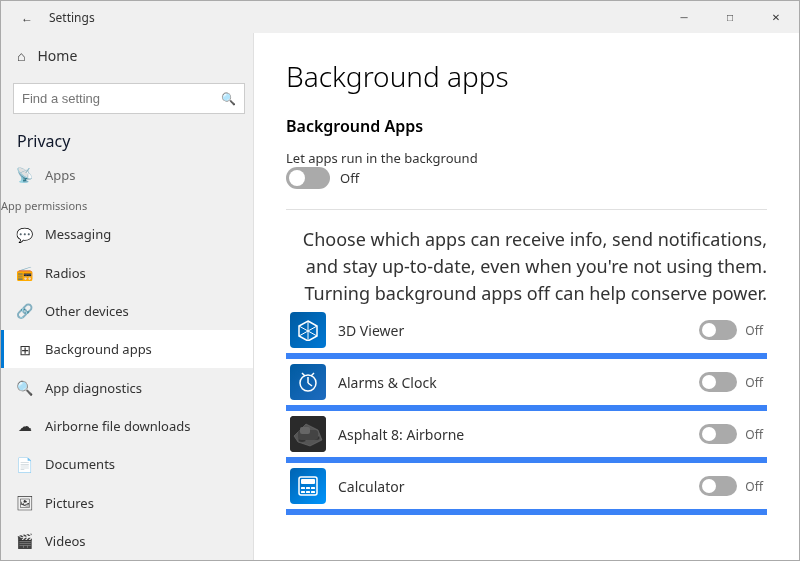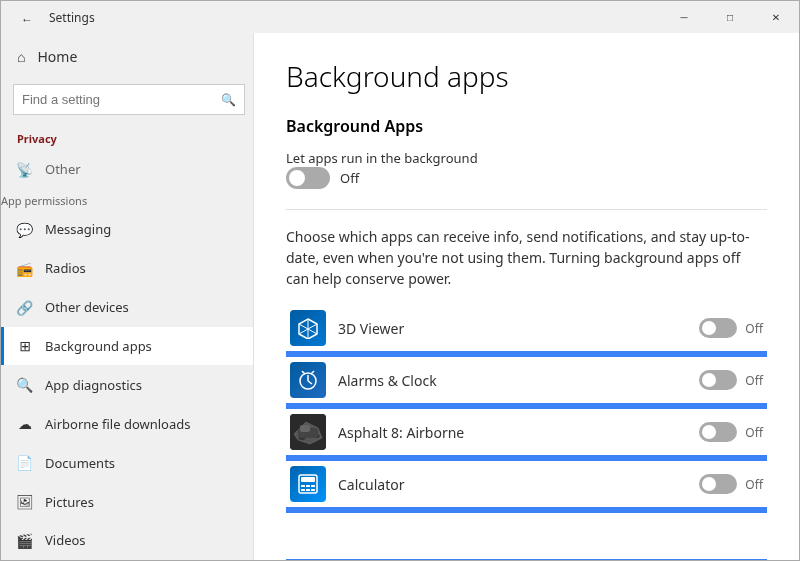--- a/index.html
+++ b/index.html
@@ -110,23 +110,23 @@
     .sidebar-search input {
       border: none;
       outline: none;
       background: transparent;
       font-size: 13px;
       flex: 1;
       color: #333;
     }
 
     .sidebar-section-title {
-      font-size: 11px;
-      font-weight: 700;
-      color: #7f1d1d;
+      font-size: 16px;
+      font-weight: 400;
+      color: #0f172a;
       padding: 8px 16px 4px 16px;
     }
 
     .sidebar-item {
       height: 40px;
       display: flex;
       align-items: center;
       padding: 0 16px;
       cursor: pointer;
       gap: 12px;
@@ -224,24 +224,24 @@
     }
 
     .choose-title {
       font-size: 18px;
       font-weight: 400;
       color: #000;
       margin-bottom: 8px;
     }
 
     .choose-desc {
-      font-size: 14px;
-      color: #333;
-      margin-bottom: 16px;
+      font-size: 18px;
+      color: #333;
       line-height: 1.5;
+      text-align: right;
     }
 
     
     .app-list {
       display: flex;
       flex-direction: column;
     }
 
     .app-row {
       display: flex;
@@ -343,21 +343,21 @@
 
       <div class="sidebar-search">
         <input type="text" placeholder="Find a setting" style="">
         <span style="color:#666;font-size:12px;">🔍</span>
       </div>
 
       <div class="sidebar-section-title">Privacy</div>
 
       <div class="sidebar-item">
         <span class="item-icon">📡</span>
-        <span style="font-size:13px;color:#666;">Other</span>
+        <span style="font-size:13px;color:#666;">Apps</span>
       </div>
 
       <div style="font-size:11px;color:#666;padding:4px 16px 2px 0;">App permissions</div>
 
       <div class="sidebar-item">
         <span class="item-icon">💬</span>
         <span>Messaging</span>
       </div>
 
       <div class="sidebar-item">

